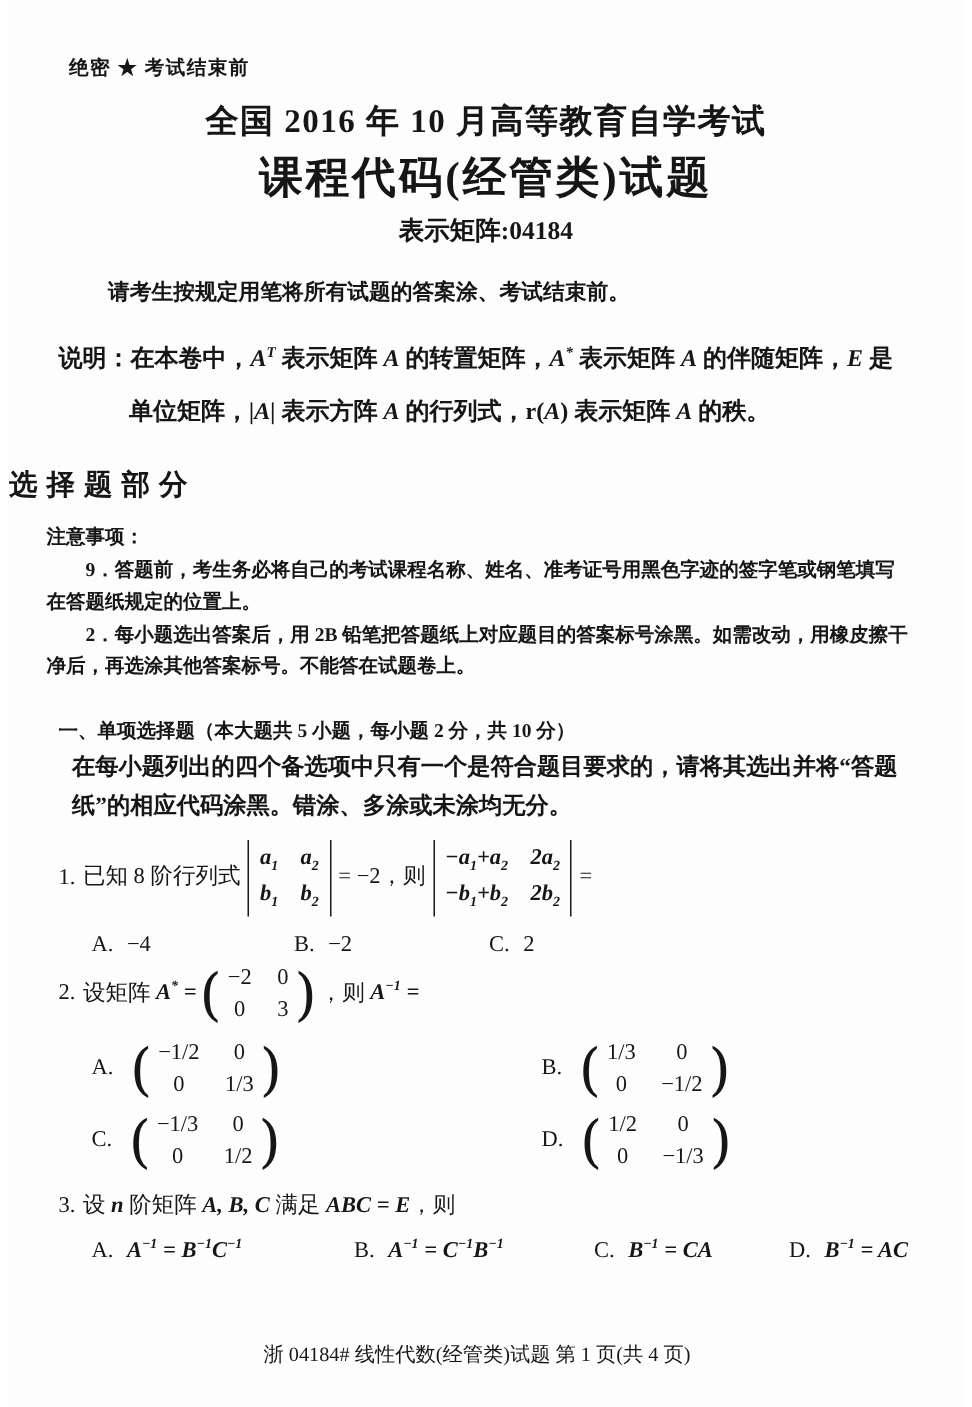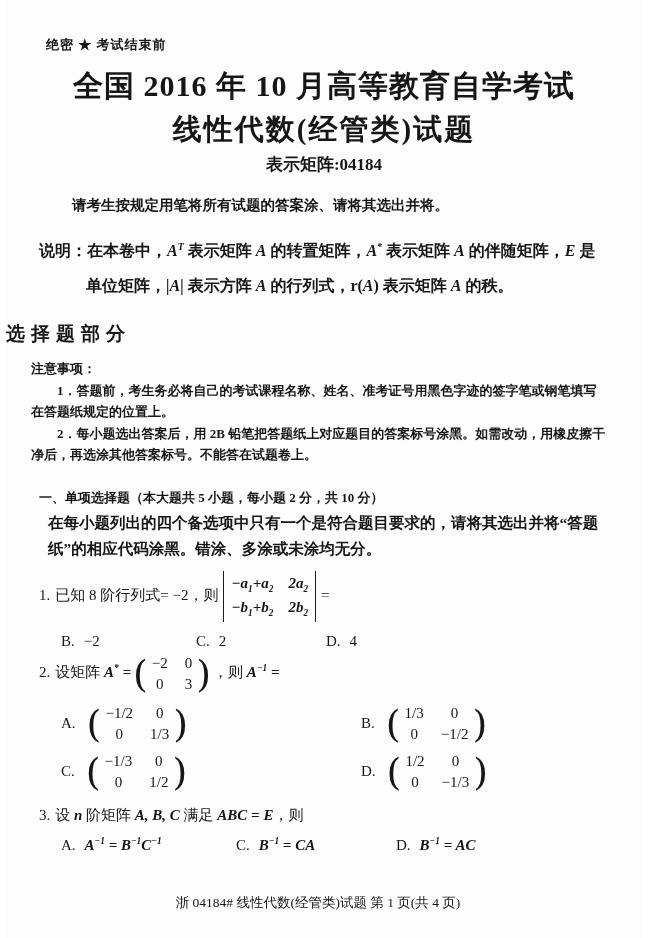--- a/index.html
+++ b/index.html
@@ -2,21 +2,21 @@
 <html><head>
 <meta charset="utf-8">
 <style>
   html,body { margin:0; padding:0; background:#ffffff; }
   .page {
     position:relative; width:636px; height:938px; margin:0 auto;
     background:#fdfdfd; color:#161616; overflow:hidden;
     font-family:"Liberation Serif","DejaVu Serif",serif;
   }
   .secrecy { padding-top:36px; margin-left:40px; font-size:13px; font-weight:bold; letter-spacing:1px; }
-  .title1 { margin:12px 0 0; text-align:center; font-size:30px; font-weight:bold; letter-spacing:1px; }
+  .title1 { margin:12px 0 0; text-align:center; font-size:22px; font-weight:bold; letter-spacing:1px; }
   .title2 { margin:3px 0 0; text-align:center; font-size:29px; font-weight:bold; letter-spacing:2px; }
   .course { margin-top:3px; text-align:center; font-size:17px; font-weight:bold; }
   .notice { margin:20px 40px 0 66px; font-size:14.5px; font-weight:bold; }
   .remark { margin:18px 32px 0 33px; font-size:16px; font-weight:bold; line-height:2.2;
             padding-left:47px; text-indent:-47px; }
   .section-title { margin-top:18px; font-size:19px; font-weight:bold; letter-spacing:6px; }
   .notes { margin:12px 36px 0 25px; font-size:13px; font-weight:bold; line-height:1.6; }
   .notes p { margin:1px 0; text-indent:2em; }
   .notes-label { margin:0; }
   .sec1-head { margin:24px 36px 0 33px; font-size:13px; font-weight:bold; }
@@ -46,53 +46,58 @@
   .footer { position:absolute; bottom:26px; left:0; right:12px; text-align:center; font-size:13.5px; }
 </style>
 </head>
 <body>
 
 <div class="page">
 
   <div class="secrecy">绝密 ★ 考试结束前</div>
 
   <div class="title1">全国 2016 年 10 月高等教育自学考试</div>
-  <div class="title2">线性代数(经管类)试题</div>
+  <div class="title2">课程代码(经管类)试题</div>
   <div class="course">表示矩阵:04184</div>
 
-  <p class="notice">请考生按规定用笔将所有试题的答案涂、请将其选出并将。</p>
+  <p class="notice">请考生按规定用笔将所有试题的答案涂、考试结束前。</p>
 
   <div class="remark">
     <span>说明：</span><span>在本卷中，</span><span class="m">A<sup>T</sup></span><span> 表示矩阵 </span><span class="m">A</span><span> 的转置矩阵，</span><span class="m">A<sup>*</sup></span><span> 表示矩阵 </span><span class="m">A</span><span> 的伴随矩阵，</span><span class="m">E</span><span> 是单位矩阵，</span><span class="m">|A|</span><span> 表示方阵 </span><span class="m">A</span><span> 的行列式，r(</span><span class="m">A</span><span>) 表示矩阵 </span><span class="m">A</span><span> 的秩。</span>
   </div>
 
   <div class="section-title">选择题部分</div>
 
   <div class="notes">
     <p class="notes-label" style="text-indent:0">注意事项：</p>
-    <p>1．答题前，考生务必将自己的考试课程名称、姓名、准考证号用黑色字迹的签字笔或钢笔填写在答题纸规定的位置上。</p>
+    <p>9．答题前，考生务必将自己的考试课程名称、姓名、准考证号用黑色字迹的签字笔或钢笔填写在答题纸规定的位置上。</p>
     <p>2．每小题选出答案后，用 2B 铅笔把答题纸上对应题目的答案标号涂黑。如需改动，用橡皮擦干净后，再选涂其他答案标号。不能答在试题卷上。</p>
   </div>
 
   <div class="sec1-head">一、单项选择题（本大题共 5 小题，每小题 2 分，共 10 分）</div>
   <div class="sec1-sub">在每小题列出的四个备选项中只有一个是符合题目要求的，请将其选出并将“答题纸”的相应代码涂黑。错涂、多涂或未涂均无分。</div>
 
   <div class="q q1">
     <div class="q-stem">
-      <span class="qnum">1.</span><span>已知 8 阶行列式</span><span class="mn">= −2</span><span>，则</span><span class="det">
+      <span class="qnum">1.</span><span>已知 8 阶行列式</span><span class="det">
+          <span class="m">a<sub>1</sub></span>
+          <span class="m">a<sub>2</sub></span>
+          <span class="m">b<sub>1</sub></span>
+          <span class="m">b<sub>2</sub></span>
+        </span><span class="mn">= −2</span><span>，则</span><span class="det">
           <span class="m">−a<sub>1</sub>+a<sub>2</sub></span>
           <span class="m">2a<sub>2</sub></span>
           <span class="m">−b<sub>1</sub>+b<sub>2</sub></span>
           <span class="m">2b<sub>2</sub></span>
         </span><span class="mn">=</span>
     </div>
     <div class="opts4">
+      <span class="opt"><span class="olabel">A.</span><span class="mn">−4</span></span>
       <span class="opt"><span class="olabel">B.</span><span class="mn">−2</span></span>
       <span class="opt"><span class="olabel">C.</span><span class="mn">2</span></span>
-      <span class="opt"><span class="olabel">D.</span><span class="mn">4</span></span>
     </div>
   </div>
 
   <div class="q q2">
     <div class="q-stem">
       <span class="qnum">2.</span><span>设矩阵 </span><span class="m">A<sup>*</sup> =</span><span class="mat">
           <span class="paren">(</span>
           <span class="mat-grid">
             <span class="mn">−2</span>
             <span class="mn">0</span>
@@ -157,20 +162,21 @@
         </span>
     </div>
   </div>
 
   <div class="q q3">
     <div class="q-stem">
       <span class="qnum">3.</span><span>设 </span><span class="m">n</span><span> 阶矩阵 </span><span class="m">A, B, C</span><span> 满足 </span><span class="m">ABC = E</span><span>，则</span>
     </div>
     <div class="opts4">
       <span class="opt"><span class="olabel">A.</span><span class="m">A<sup>−1</sup> = B<sup>−1</sup>C<sup>−1</sup></span></span>
+      <span class="opt"><span class="olabel">B.</span><span class="m">A<sup>−1</sup> = C<sup>−1</sup>B<sup>−1</sup></span></span>
       <span class="opt"><span class="olabel">C.</span><span class="m">B<sup>−1</sup> = CA</span></span>
       <span class="opt"><span class="olabel">D.</span><span class="m">B<sup>−1</sup> = AC</span></span>
     </div>
   </div>
 
   <div class="footer">浙 04184# 线性代数(经管类)试题 第 1 页(共 4 页)</div>
 
 </div>
 
 </body></html>

